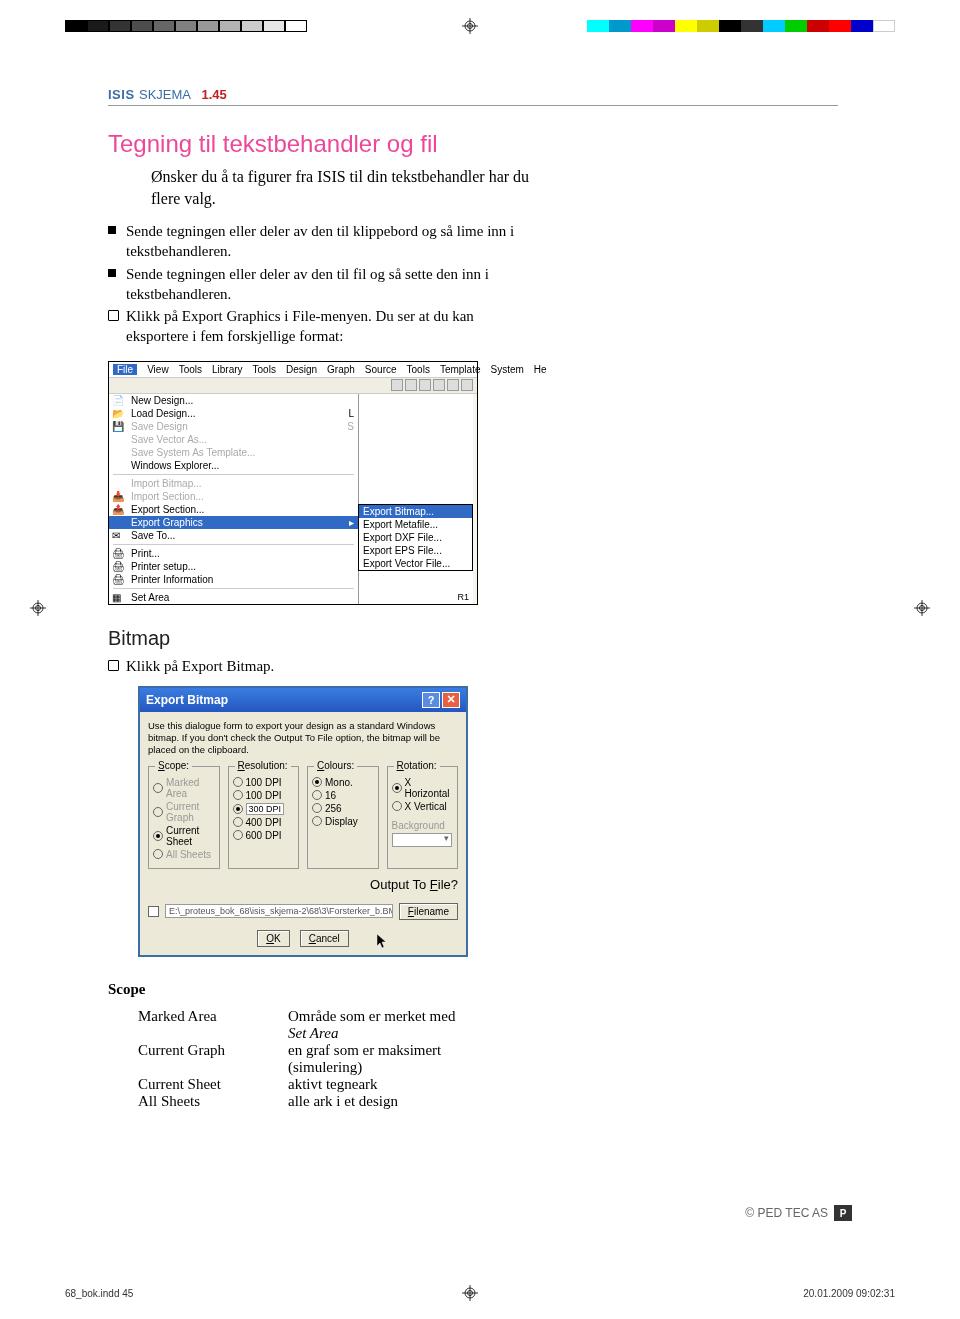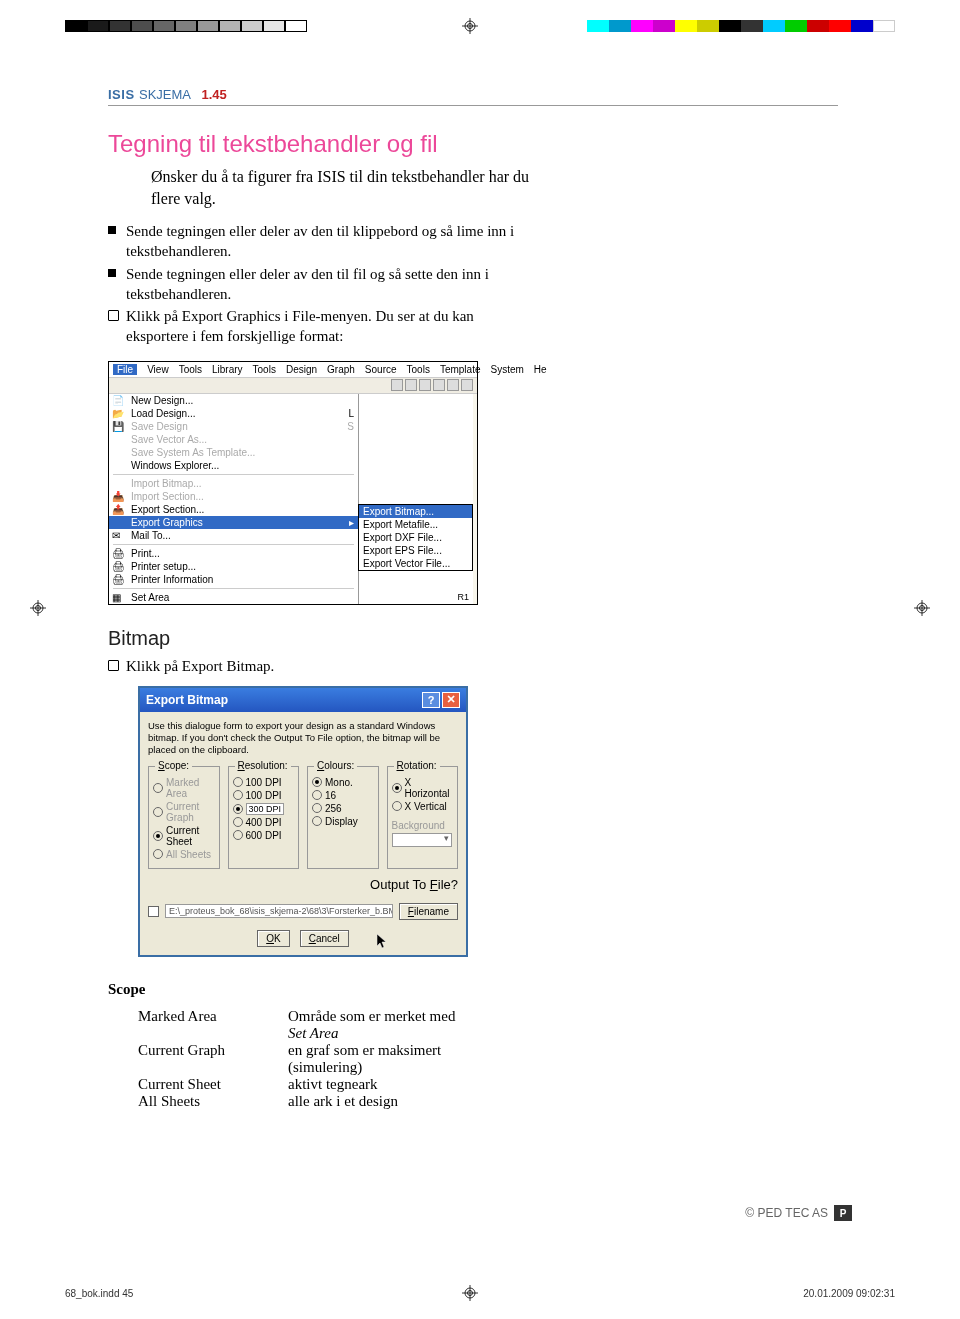--- a/index.html
+++ b/index.html
@@ -233,21 +233,21 @@
         <div class="fm-item">
             <span class="ic">📤</span>
             <span>Export Section...</span>
           </div>
         <div class="fm-item selected">
             <span>Export Graphics</span>
             <span>▸</span>
           </div>
         <div class="fm-item">
             <span class="ic">✉</span>
-            <span>Mail To...</span>
+            <span>Save To...</span>
           </div>
         <div class="fm-sep"></div>
         <div class="fm-item">
             <span class="ic">🖨</span>
             <span>Print...</span>
           </div>
         <div class="fm-item">
             <span class="ic">🖨</span>
             <span>Printer setup...</span>
           </div>

